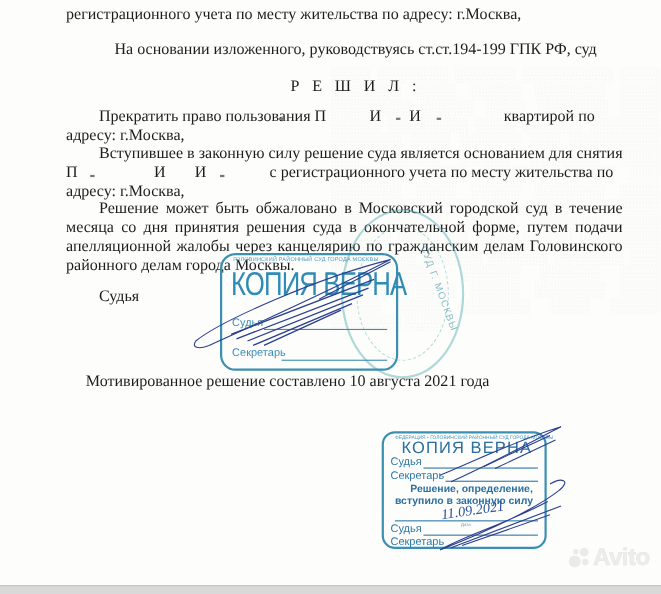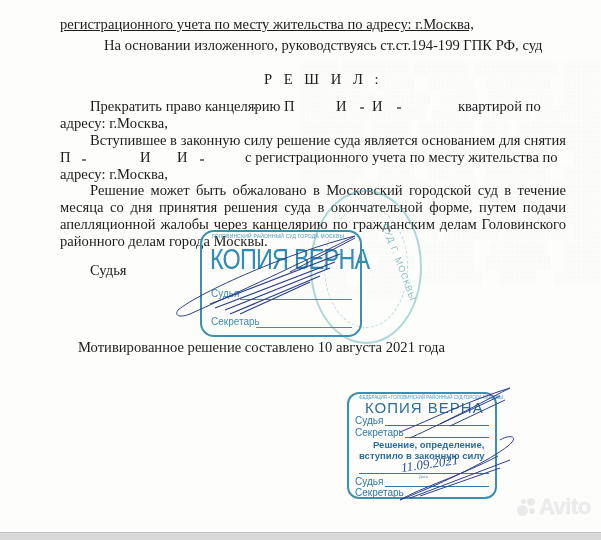--- a/index.html
+++ b/index.html
@@ -52,28 +52,28 @@
   </style>
 </head>
 <body>
 
 <div class="page">
 
   <div class="bleed">
     ░░░░ ░░░░░░░ ░░░░░░ ░░░░░░░░░ ░░░░ ░░░░░░░ ░░░░ ░░░░░ ░░░░░░░ ░░░░ ░░░░░░░░ ░░░░░ ░░░░ ░░░░░░░ ░░░░ ░░░░░ ░░░░░░░░ ░░░░ ░░░░░░ ░░░░░░░ ░░░░░░░ ░░░░ ░░░░░░ ░░░ ░░░░░░░░░ ░░░ ░░░░░░ ░░░░░ ░░░░░░░ ░░░░ ░░░░░░░░ ░░░░ ░░░░░░ ░░░░░ ░░░ ░░░░░░░ ░░░░ ░░░░░ ░░░░░░░ ░░░░ ░░░░░░ ░░░░░░░░ ░░░░ ░░░░░ ░░░░░░░ ░░░░ ░░░░░░ ░░░░░ ░░░░░░░ ░░░░ ░░░░░░ ░░░░░░░ ░░░░ ░░░░░ ░░░░░░░░ ░░░░ ░░░░ ░░░░░░ ░░░░░░ ░░░░░░░ ░░░ ░░░░ ░░░░░ ░░░░░░ ░░░░░░ ░░░░ ░░░░░░░ ░░░░ ░░░░░ ░░░░░░░ ░░░░ ░░░░░ ░░░░ ░░░░░░░ ░░░░ ░░░░░ ░░░░░░░ ░░░░
   </div>
 
-  <div class="line" style="left:60px; top:16px;text-decoration:underline;">регистрационного учета по месту жительства по адресу: г.Москва,</div>
+  <div class="line" style="left:60px; top:5px;">регистрационного учета по месту жительства по адресу: г.Москва,</div>
 
   <div class="line" style="left:104px; top:37px;">На основании изложенного, руководствуясь ст.ст.194-199 ГПК РФ, суд</div>
 
   <div class="line title" style="left:264px; top:71px;">Р Е Ш И Л :</div>
 
   <div class="line" style="left:60px; top:98px; width:505px;">
-    <span style="position:absolute; left:30px;">Прекратить право канцелярию П</span>
+    <span style="position:absolute; left:30px;">Прекратить право пользования П</span>
     <span class="redact" style="position:absolute; left:192px; top:9px;"></span>
     <span style="position:absolute; left:276px;">И</span>
     <span class="redact" style="position:absolute; left:298px; top:9px;"></span>
     <span style="position:absolute; left:312px;">И</span>
     <span class="redact" style="position:absolute; left:335px; top:9px;"></span>
     <span style="position:absolute; left:374px;margin-left:24px;">квартирой по</span>
   </div>
   <div class="line" style="left:60px; top:115px;">адресу: г.Москва,</div>
 
   <div class="line justify" style="left:90px; top:132px; width:476px;">Вступившее в законную силу решение суда является основанием для снятия</div>

